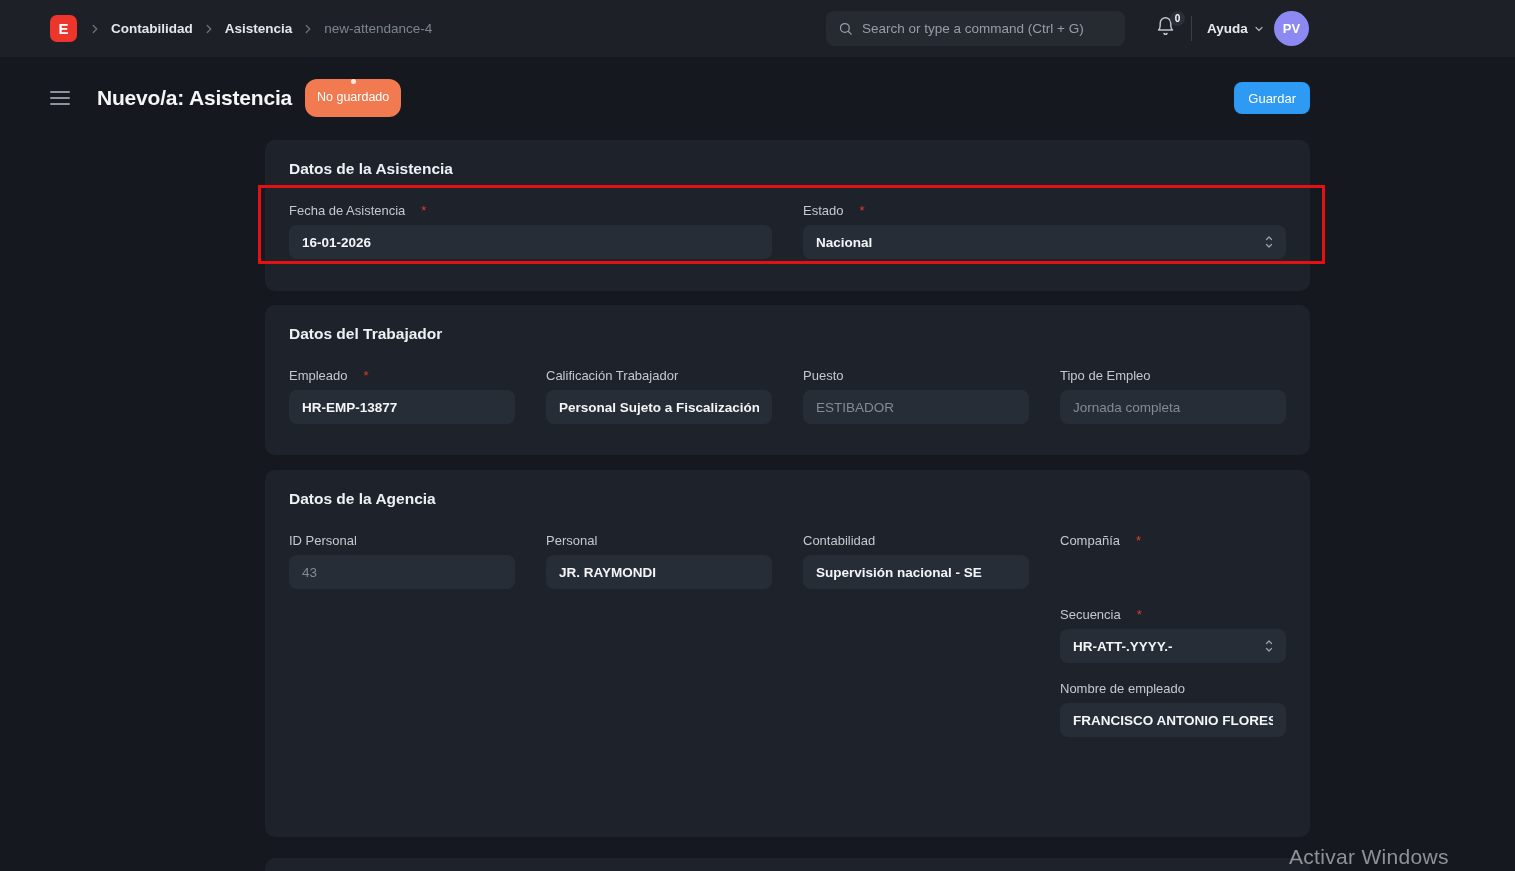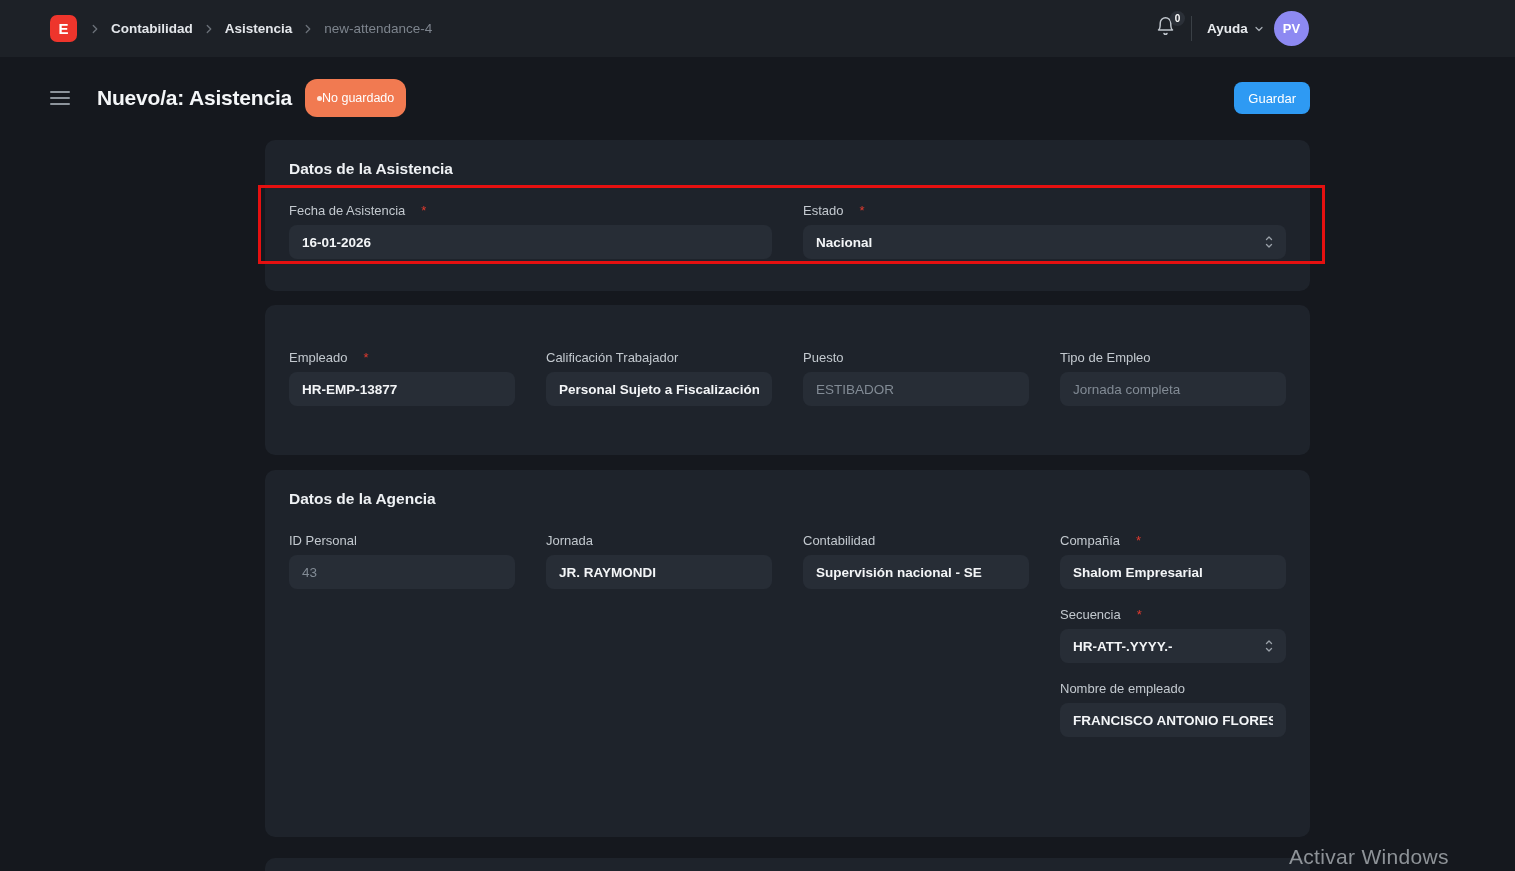--- a/index.html
+++ b/index.html
@@ -52,21 +52,21 @@
   }
 
   
   .page-header { position:absolute; top:82px; left:50px; width:1260px; height:32px; display:flex; align-items:center; }
   .hamburger { width:20px; height:14px; display:flex; flex-direction:column; justify-content:space-between; cursor:pointer; }
   .hamburger i { display:block; height:2px; background:#8d949c; border-radius:1px; }
   .page-title { margin-left:27px; font-size:21px; font-weight:700; color:#f4f6f8; letter-spacing:-0.2px; }
   .status-badge {
     margin-left:13px; height:38px; padding:0 12px; border-radius:12px;
     background:#f17a51; color:#fff; font-size:12.5px; font-weight:500;
-    display:flex; align-items:center; 
+    display:flex; align-items:center; gap:6px;flex-direction:column;
   }
   .status-badge .dot { width:5px; height:5px; border-radius:50%; background:#ffe9e0; }
   .save-btn {
     margin-left:auto; height:32px; padding:0 14px; border:none; border-radius:8px;
     background:#2e9af3; color:#fff; font-size:13px; font-weight:500;
     font-family:inherit; cursor:pointer;
   }
 
   
   .card {
@@ -134,20 +134,27 @@
     </span>
     <span class="crumb">Asistencia</span>
     <span class="crumb-sep">
       <svg width="14" height="14" viewBox="0 0 24 24" fill="none" stroke="currentColor" stroke-width="2.2" stroke-linecap="round" stroke-linejoin="round">
           <path d="M9 18l6-6-6-6"></path>
         </svg>
     </span>
     <span class="crumb muted">new-attendance-4</span>
   </div>
 
+  <div class="search-box">
+    <svg width="15" height="15" viewBox="0 0 24 24" fill="none" stroke="#969ea7" stroke-width="2" stroke-linecap="round">
+        <circle cx="11" cy="11" r="7"></circle>
+        <path d="M21 21l-4.3-4.3"></path>
+      </svg>
+    <input type="text" placeholder="Search or type a command (Ctrl + G)" style="">
+  </div>
 
   <div class="bell-wrap">
     <svg width="21" height="21" viewBox="0 0 24 24" fill="none" stroke="#c0c6cd" stroke-width="1.7" stroke-linecap="round" stroke-linejoin="round">
         <path d="M18 8a6 6 0 0 0-12 0c0 7-2 8-2 8h16s-2-1-2-8"></path>
         <path d="M13.7 20a2 2 0 0 1-3.4 0"></path>
       </svg>
     <span class="bell-badge">0</span>
   </div>
 
   <div class="nav-divider"></div>
@@ -198,20 +205,21 @@
         <svg width="12" height="15" viewBox="0 0 24 30" fill="none" stroke="#9aa1a9" stroke-width="2.6" stroke-linecap="round" stroke-linejoin="round">
             <path d="M7 10l5-5 5 5"></path>
             <path d="M7 20l5 5 5-5"></path>
           </svg>
       </div>
     </div>
   </div>
 </div>
 
 <div class="card card2">
+  <div class="section-title">Datos del Trabajador</div>
   <div class="fields-grid">
     <div class="field">
       <div class="label">
         <span>Empleado</span>
         <span class="req">*</span>
       </div>
       <input class="control" value="HR-EMP-13877" style="">
     </div>
     <div class="field">
       <div class="label">
@@ -238,36 +246,35 @@
   <div class="section-title">Datos de la Agencia</div>
   <div class="fields-grid">
     <div class="field">
       <div class="label">
         <span>ID Personal</span>
       </div>
       <input class="control readonly" readonly="" value="43" style="">
     </div>
     <div class="field">
       <div class="label">
-        <span>Jornada</span>
+        <span>Personal</span>
       </div>
       <input class="control" value="JR. RAYMONDI" style="">
     </div>
     <div class="field">
       <div class="label">
         <span>Contabilidad</span>
       </div>
       <input class="control" value="Supervisión nacional - SE" style="">
     </div>
     <div class="field">
       <div class="label">
         <span>Compañía</span>
         <span class="req">*</span>
       </div>
-      <input class="control" value="Shalom Empresarial" style="">
     </div>
 
     <div class="field col4">
       <div class="label">
         <span>Secuencia</span>
         <span class="req">*</span>
       </div>
       <div class="control select">
         <span class="sel-value">HR-ATT-.YYYY.-</span>
         <svg width="12" height="15" viewBox="0 0 24 30" fill="none" stroke="#9aa1a9" stroke-width="2.6" stroke-linecap="round" stroke-linejoin="round">

